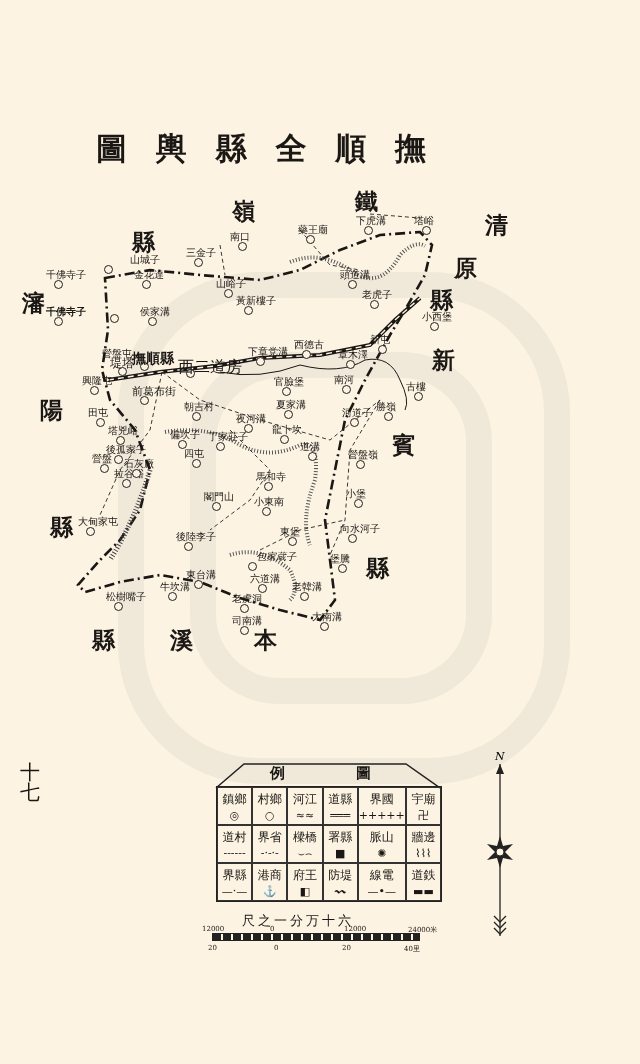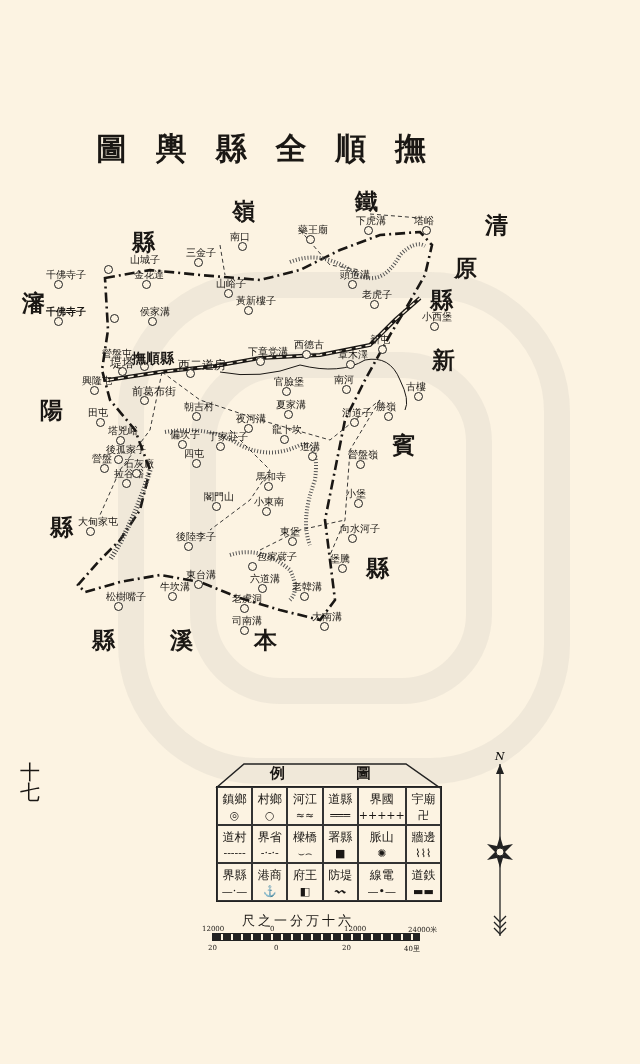--- a/index.html
+++ b/index.html
@@ -81,21 +81,21 @@
 <div class="region" style="left:92px;top:625px;">縣</div>
 <div class="region" style="left:170px;top:625px;">溪</div>
 <div class="region" style="left:254px;top:625px;">本</div>
 
 <div id="places">
     <div class="node" style="left: 140px; top: 362px;"></div>
     <div class="place" style="left: 132px; top: 350px; font-size: 14px; font-weight: bold;">撫順縣</div>
     <div class="node" style="left: 118px; top: 367px;"></div>
     <div class="place" style="left: 110px; top: 355px; font-size: 12px;">堤塔</div>
     <div class="node" style="left: 186px; top: 369px;"></div>
-    <div class="place" style="left: 178px; top: 357px; font-size: 12px;">西二道房</div>
+    <div class="place" style="left: 178px; top: 357px; font-size: 16px;">西二道房</div>
     <div class="node" style="left: 140px; top: 396px;"></div>
     <div class="place" style="left: 132px; top: 384px; font-size: 11px;">前葛布街</div>
     <div class="node" style="left: 90px; top: 386px;"></div>
     <div class="place" style="left: 82px; top: 374px;">興隆屯</div>
     <div class="node" style="left: 96px; top: 418px;"></div>
     <div class="place" style="left: 88px; top: 406px;">田屯</div>
     <div class="node" style="left: 100px; top: 464px;"></div>
     <div class="place" style="left: 92px; top: 452px;">營盤</div>
     <div class="node" style="left: 122px; top: 479px;"></div>
     <div class="place" style="left: 114px; top: 467px;">拉谷峪</div>

